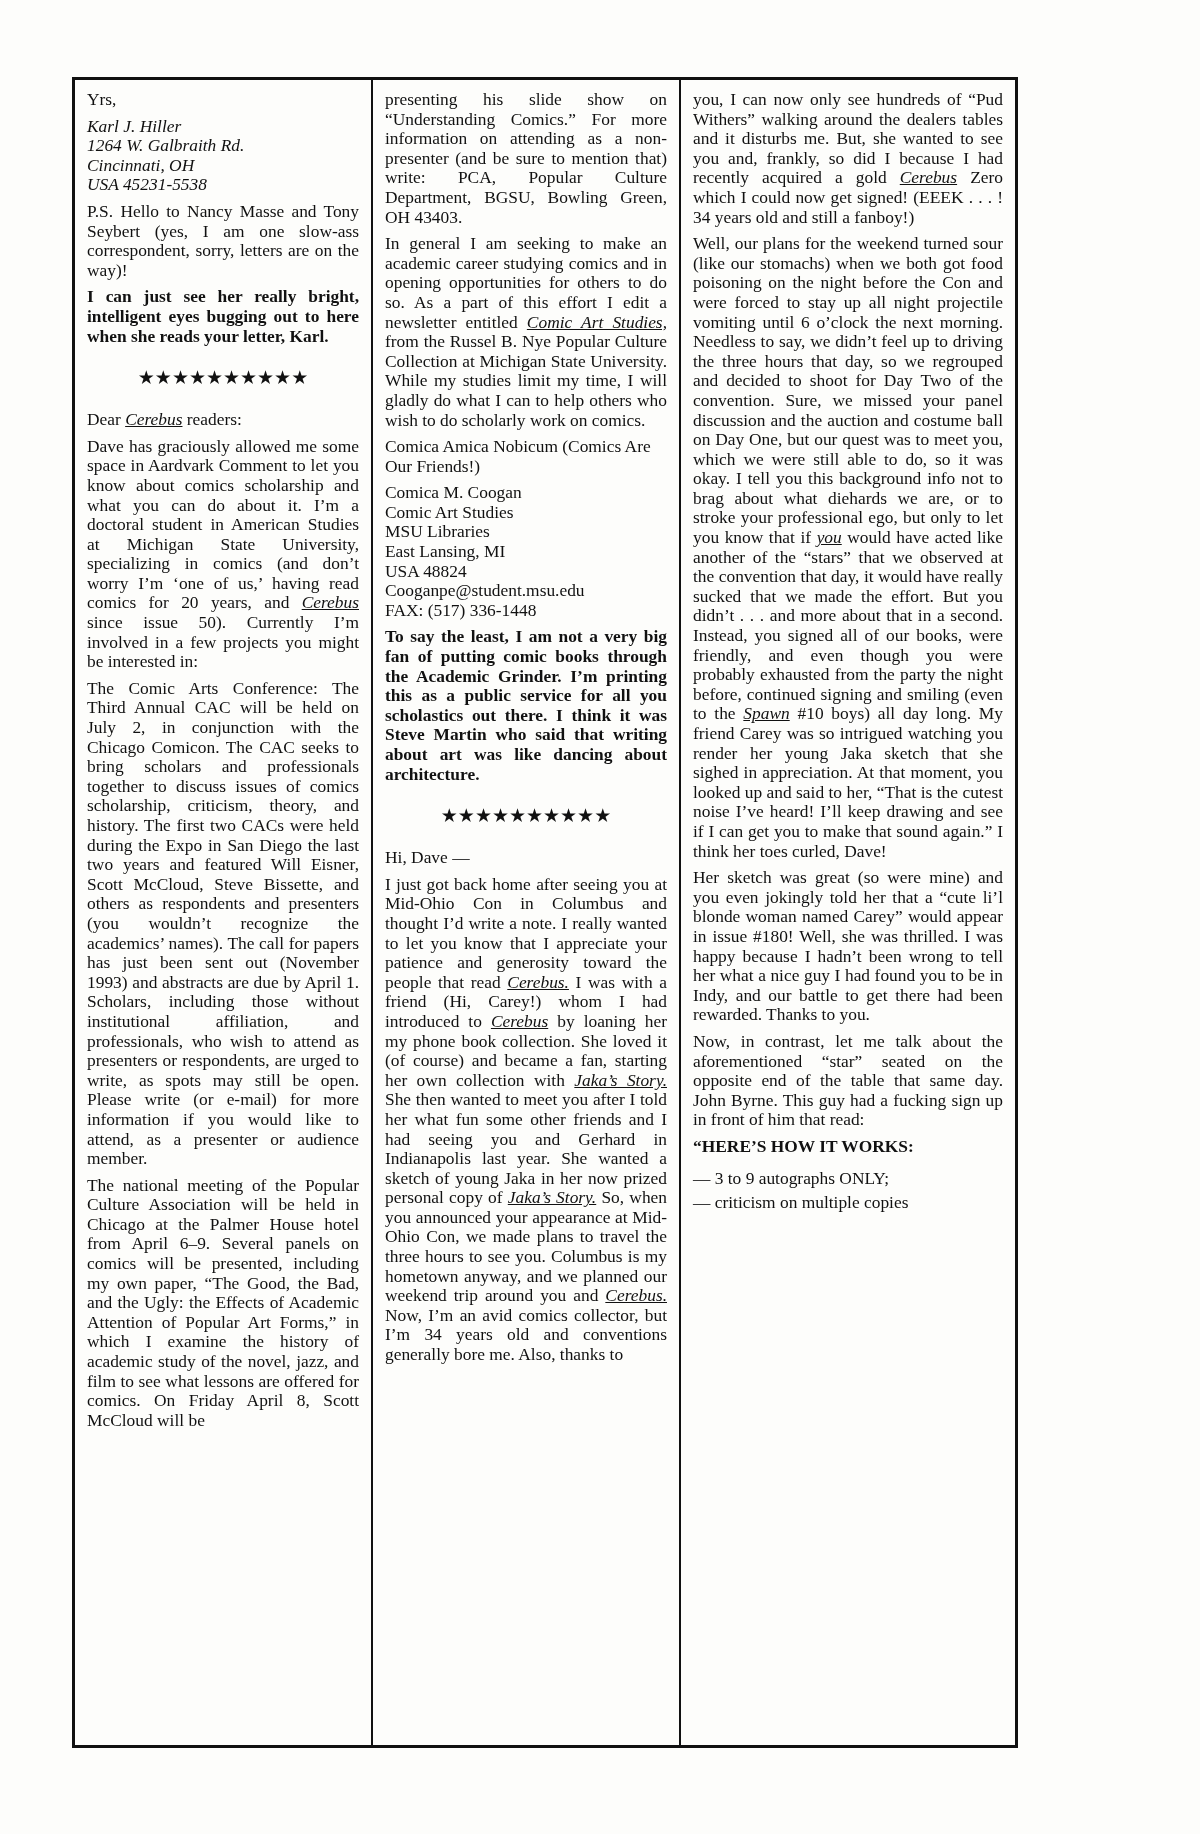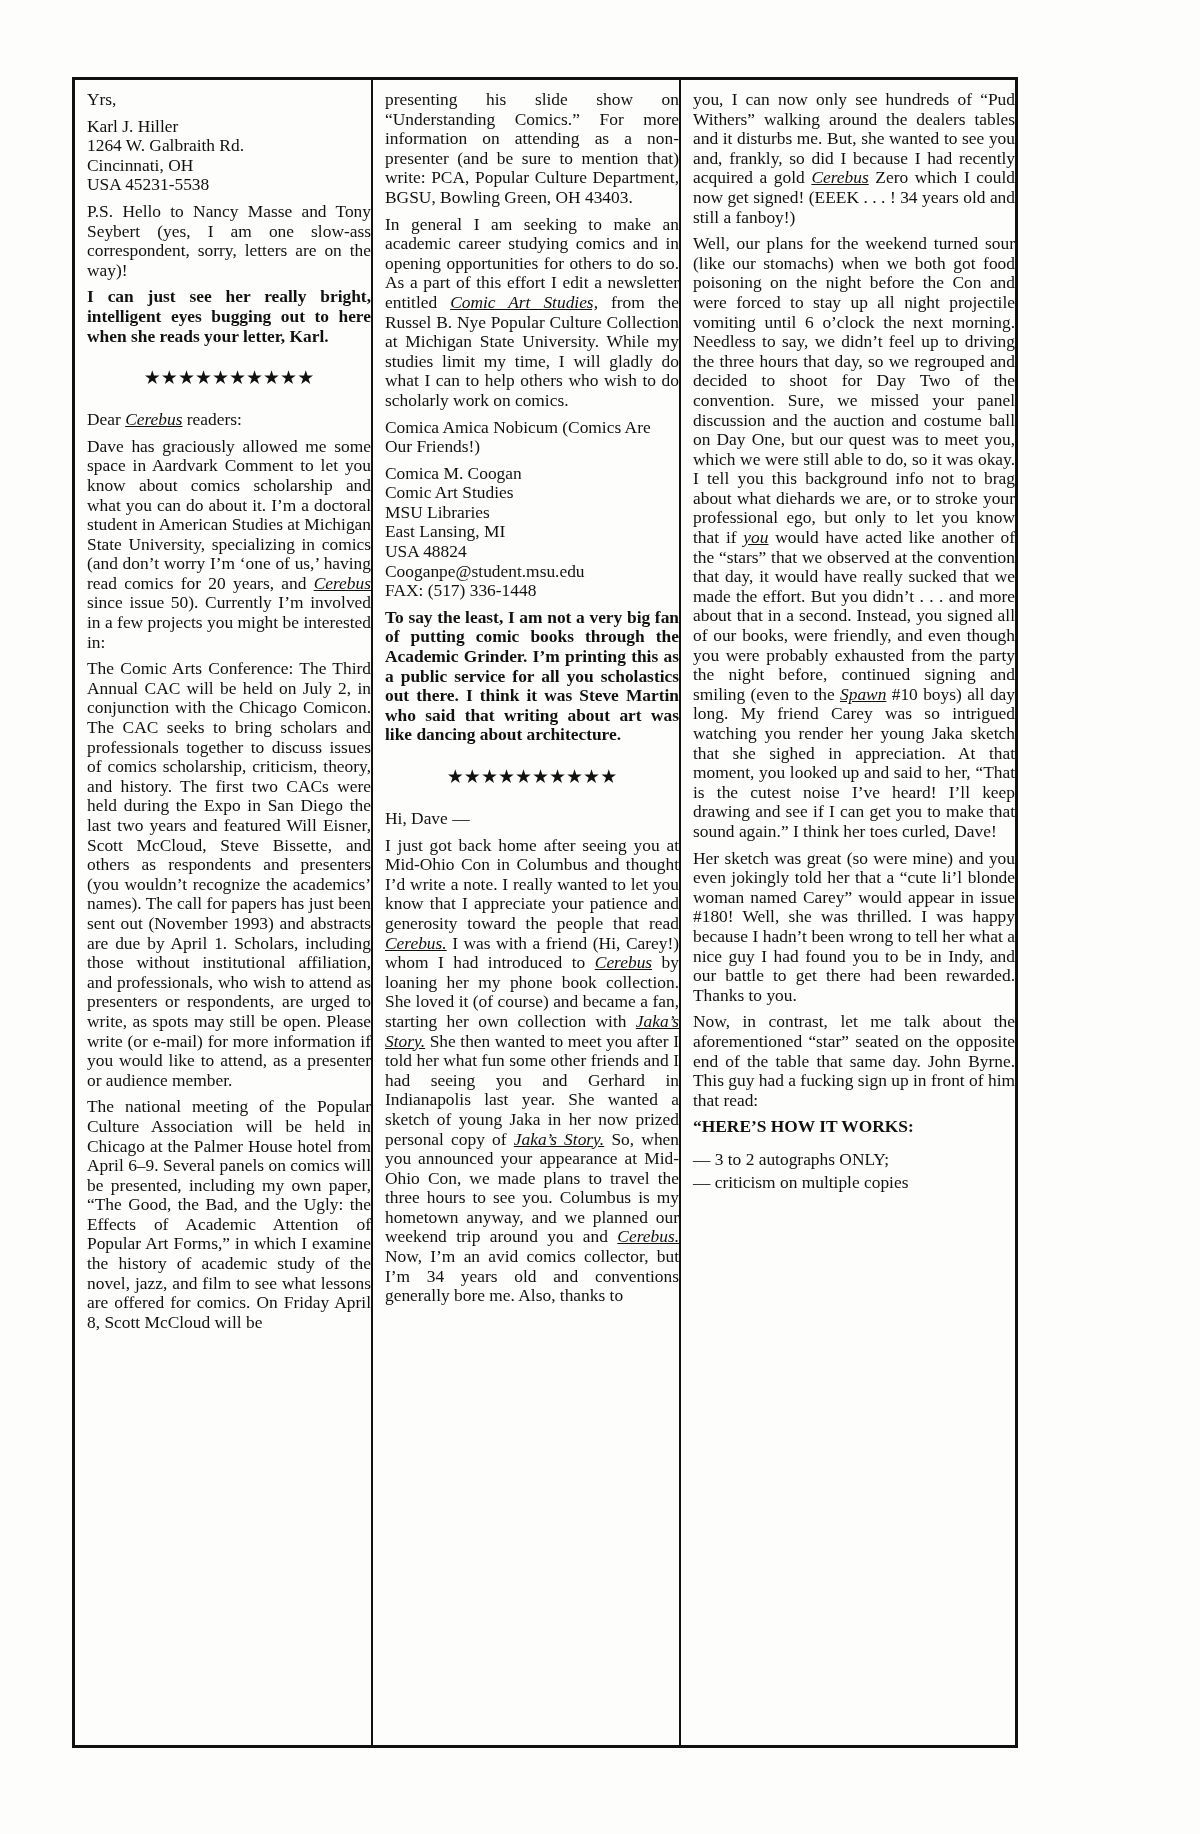--- a/index.html
+++ b/index.html
@@ -3,21 +3,21 @@
 <meta charset="utf-8">
 <style>
   html, body { margin: 0; padding: 0; background: #fdfdfb; }
   body { width: 1200px; height: 1834px; position: relative; overflow: hidden; }
   .page-frame {
     position: absolute; left: 72px; top: 77px; width: 946px; height: 1671px;
     border: 3px solid #111; box-sizing: border-box; display: flex;
     background: #fdfdfb;
   }
   .column {
-    box-sizing: border-box; padding: 10px 0 0 12px;
+    box-sizing: border-box; padding: 10px 12px 0 12px;
     font-family: "Liberation Serif", "DejaVu Serif", serif;
     font-size: 17.4px; line-height: 19.6px; color: #111;
     text-align: justify; overflow: hidden;
   }
   .col-1 { width: 298px; border-right: 2px solid #111; }
   .col-2 { width: 308px; border-right: 2px solid #111; }
   .col-3 { flex: 1; }
   p { margin: 0 0 7px 0; }
   .addr p, .addr div { text-align: left; }
   .addr div { margin: 0; }
@@ -29,21 +29,21 @@
   .left { text-align: left; }
   em { font-style: italic; text-decoration: underline; }
   .list-item { text-align: justify; margin: 0 0 4px 0; }
 </style>
 </head>
 <body>
 
 <div class="page-frame">
   <div class="column col-1">
       <p class="left">Yrs,</p>
-      <div class="addr" style="margin-bottom: 7px;">
+      <div class="addr" style="margin-bottom: 7px; font-style: italic;">
         <div>Karl J. Hiller</div>
         <div>1264 W. Galbraith Rd.</div>
         <div>Cincinnati, OH</div>
         <div>USA  45231-5538</div>
       </div>
       <p>P.S. Hello to Nancy Masse and Tony Seybert (yes, I am one slow-ass correspondent, sorry, letters are on the way)!</p>
       <p class="bold">I can just see her really bright, intelligent eyes bugging out to here when she reads your letter, Karl.</p>
       <div class="stars">★★★★★★★★★★</div>
       <p class="left"><span>Dear </span><em>Cerebus</em><span> readers:</span></p>
       <p><span>Dave has graciously allowed me some space in Aardvark Comment to let you know about comics scholarship and what you can do about it. I’m a doctoral student in American Studies at Michigan State University, specializing in comics (and don’t worry I’m ‘one of us,’ having read comics for 20 years, and </span><em>Cerebus</em><span> since issue 50). Currently I’m involved in a few projects you might be interested in:</span></p>
@@ -67,16 +67,16 @@
       <div class="stars">★★★★★★★★★★</div>
       <p class="left">Hi, Dave —</p>
       <p><span>I just got back home after seeing you at Mid-Ohio Con in Columbus and thought I’d write a note. I really wanted to let you know that I appreciate your patience and generosity toward the people that read </span><em>Cerebus.</em><span> I was with a friend (Hi, Carey!) whom I had introduced to </span><em>Cerebus</em><span> by loaning her my phone book collection. She loved it (of course) and became a fan, starting her own collection with </span><em>Jaka’s Story.</em><span> She then wanted to meet you after I told her what fun some other friends and I had seeing you and Gerhard in Indianapolis last year. She wanted a sketch of young Jaka in her now prized personal copy of </span><em>Jaka’s Story.</em><span> So, when you announced your appearance at Mid-Ohio Con, we made plans to travel the three hours to see you. Columbus is my hometown anyway, and we planned our weekend trip around you and </span><em>Cerebus.</em><span> Now, I’m an avid comics collector, but I’m 34 years old and conventions generally bore me. Also, thanks to</span></p>
     </div>
   <div class="column col-3">
       <p><span>you, I can now only see hundreds of “Pud Withers” walking around the dealers tables and it disturbs me. But, she wanted to see you and, frankly, so did I because I had recently acquired a gold </span><em>Cerebus</em><span> Zero which I could now get signed! (EEEK . . . ! 34 years old and still a fanboy!)</span></p>
       <p><span>Well, our plans for the weekend turned sour (like our stomachs) when we both got food poisoning on the night before the Con and were forced to stay up all night projectile vomiting until 6 o’clock the next morning. Needless to say, we didn’t feel up to driving the three hours that day, so we regrouped and decided to shoot for Day Two of the convention. Sure, we missed your panel discussion and the auction and costume ball on Day One, but our quest was to meet you, which we were still able to do, so it was okay. I tell you this background info not to brag about what diehards we are, or to stroke your professional ego, but only to let you know that if </span><em>you</em><span> would have acted like another of the “stars” that we observed at the convention that day, it would have really sucked that we made the effort. But you didn’t . . . and more about that in a second. Instead, you signed all of our books, were friendly, and even though you were probably exhausted from the party the night before, continued signing and smiling (even to the </span><em>Spawn</em><span> #10 boys) all day long. My friend Carey was so intrigued watching you render her young Jaka sketch that she sighed in appreciation. At that moment, you looked up and said to her, “That is the cutest noise I’ve heard! I’ll keep drawing and see if I can get you to make that sound again.” I think her toes curled, Dave!</span></p>
       <p>Her sketch was great (so were mine) and you even jokingly told her that a “cute li’l blonde woman named Carey” would appear in issue #180! Well, she was thrilled. I was happy because I hadn’t been wrong to tell her what a nice guy I had found you to be in Indy, and our battle to get there had been rewarded. Thanks to you.</p>
       <p>Now, in contrast, let me talk about the aforementioned “star” seated on the opposite end of the table that same day. John Byrne. This guy had a fucking sign up in front of him that read:</p>
       <p class="bold left" style="margin-bottom: 13px;">“HERE’S HOW IT WORKS:</p>
-      <p class="list-item">— 3 to 2 autographs ONLY;</p>
+      <p class="list-item">— 3 to 9 autographs ONLY;</p>
       <p class="list-item">— criticism on multiple copies</p>
     </div>
 </div>
 
 </body></html>

